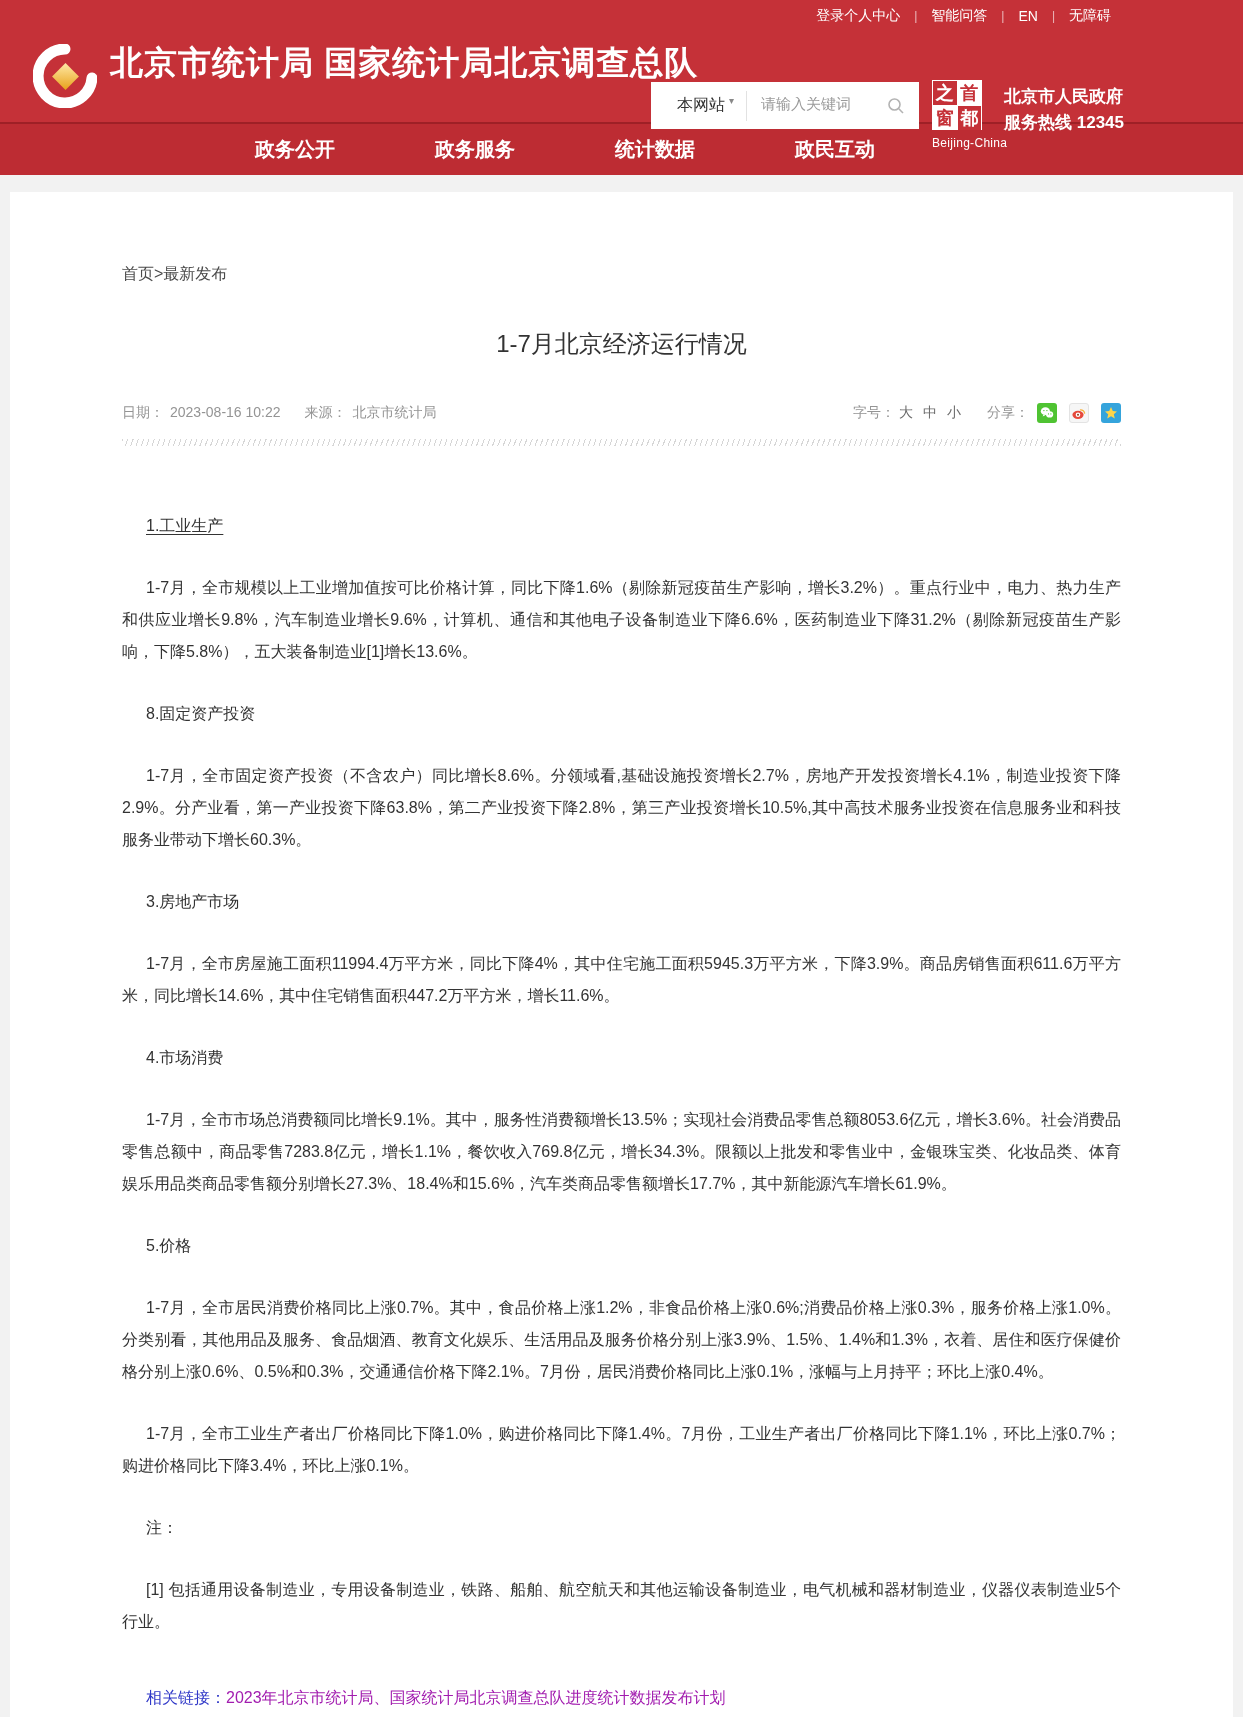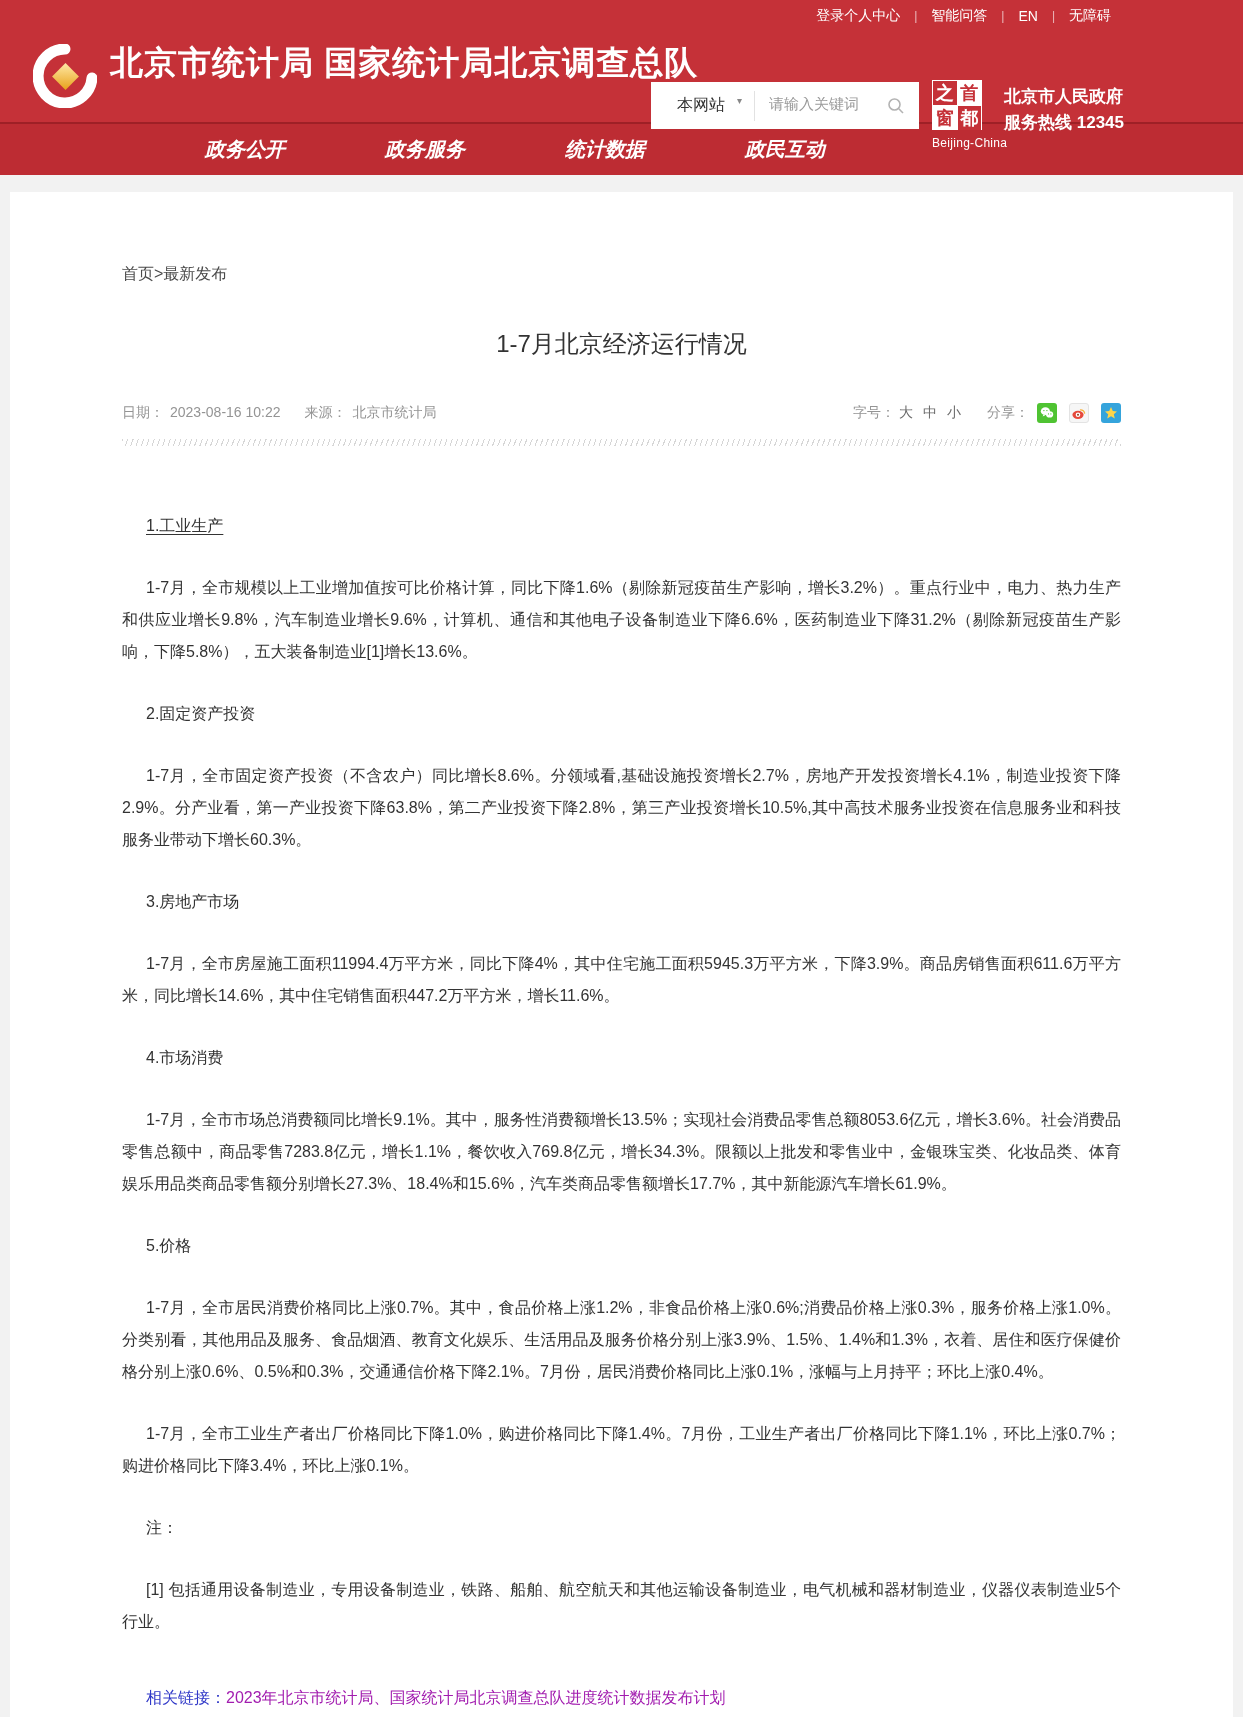--- a/index.html
+++ b/index.html
@@ -19,21 +19,21 @@
   
   .header { position:relative; height:90px; background:#c53138; }
   .logo { position:absolute; left:33px; top:12px; width:64px; height:64px; }
   .brand { position:absolute; left:110px; top:9px; color:#fff; }
   .brand-title { font-size:33px; font-weight:bold; letter-spacing:1px; line-height:44px; white-space:nowrap; }
   .brand-sub { font-size:12px; line-height:16px; margin-top:2px; white-space:nowrap; opacity:.95; }
   .search-box {
     position:absolute; left:651px; top:50px; width:268px; height:47px;
     background:#fff; display:flex; align-items:center;
   }
-  .search-scope { margin-left:26px; font-size:16px; color:#333; cursor:pointer; display:flex; align-items:flex-start; gap:12px; }
+  .search-scope { margin-left:26px; font-size:16px; color:#333; cursor:pointer; display:flex; align-items:flex-start; gap:4px; }
   .scope-caret { font-size:10px; color:#888; }
   .search-divider { width:1px; height:30px; background:#e2e2e2; margin:0 14px 0 12px; }
   .search-input { flex:1; border:none; outline:none; font-size:15px; color:#333; min-width:0; background:transparent; font-family:Liberation Mono, monospace; }
   .search-input::placeholder { color:#9a9a9a; }
   .search-btn { border:none; background:none; margin-right:14px; cursor:pointer; line-height:0; }
   .seal-wrap { position:absolute; left:932px; top:48px; width:52px; }
   .seal-grid {
     width:50px; height:50px; display:grid;
     grid-template-columns:1fr 1fr; grid-template-rows:1fr 1fr;
     gap:1px; background:#fff; padding:1px;
@@ -45,22 +45,22 @@
   }
   .seal-cell.red { background:#c53138; color:#fff; }
   .seal-caption { font-size:12px; color:#fff; text-align:left; margin-top:6px; letter-spacing:.3px; white-space:nowrap; }
   .gov-block { position:absolute; left:1004px; top:52px; color:#fff; font-size:17px; font-weight:bold; line-height:26px; white-space:nowrap; }
   
   .nav {
     height:53px; background:#bd2c33; border-top:2px solid #9e2026;
     display:flex; align-items:center; padding-left:205px;
   }
   .nav-item {
-    width:180px; color:#fff; font-size:20px; font-weight:bold;
-    text-decoration:none; cursor:pointer; line-height:51px;font-style:italic;
+    width:180px; text-align:center; color:#fff; font-size:20px; font-weight:bold;
+    text-decoration:none; cursor:pointer; line-height:51px;
   }
   
   .main { padding:17px 10px 12px; background:#f2f2f2; }
   .card { background:#fff; min-height:1513px; padding:72px 112px 40px; }
   .breadcrumb { font-size:16px; color:#4a4a4a; }
   .breadcrumb a { color:#4a4a4a; text-decoration:none; cursor:pointer; }
   .article-title { text-align:center; font-size:24px; font-weight:400; color:#333; margin-top:42px; line-height:34px; }
   .meta-row { display:flex; justify-content:space-between; align-items:center; margin-top:42px; font-size:14px; color:#949494; }
   .meta-left span { margin-right:6px; }
   .meta-left .meta-gap { margin-right:24px; }
@@ -198,21 +198,21 @@
           </span>
         </span>
       </div>
     </div>
 
     <div class="hatch"></div>
 
     <div class="article-body">
         <div class="blk-heading u">1.工业生产</div>
         <p class="blk-para">1-7月，全市规模以上工业增加值按可比价格计算，同比下降1.6%（剔除新冠疫苗生产影响，增长3.2%）。重点行业中，电力、热力生产和供应业增长9.8%，汽车制造业增长9.6%，计算机、通信和其他电子设备制造业下降6.6%，医药制造业下降31.2%（剔除新冠疫苗生产影响，下降5.8%），五大装备制造业[1]增长13.6%。</p>
-        <div class="blk-heading">2.固定资产投资</div>
+        <div class="blk-heading">8.固定资产投资</div>
         <p class="blk-para">1-7月，全市固定资产投资（不含农户）同比增长8.6%。分领域看,基础设施投资增长2.7%，房地产开发投资增长4.1%，制造业投资下降2.9%。分产业看，第一产业投资下降63.8%，第二产业投资下降2.8%，第三产业投资增长10.5%,其中高技术服务业投资在信息服务业和科技服务业带动下增长60.3%。</p>
         <div class="blk-heading">3.房地产市场</div>
         <p class="blk-para">1-7月，全市房屋施工面积11994.4万平方米，同比下降4%，其中住宅施工面积5945.3万平方米，下降3.9%。商品房销售面积611.6万平方米，同比增长14.6%，其中住宅销售面积447.2万平方米，增长11.6%。</p>
         <div class="blk-heading">4.市场消费</div>
         <p class="blk-para">1-7月，全市市场总消费额同比增长9.1%。其中，服务性消费额增长13.5%；实现社会消费品零售总额8053.6亿元，增长3.6%。社会消费品零售总额中，商品零售7283.8亿元，增长1.1%，餐饮收入769.8亿元，增长34.3%。限额以上批发和零售业中，金银珠宝类、化妆品类、体育娱乐用品类商品零售额分别增长27.3%、18.4%和15.6%，汽车类商品零售额增长17.7%，其中新能源汽车增长61.9%。</p>
         <div class="blk-heading">5.价格</div>
         <p class="blk-para">1-7月，全市居民消费价格同比上涨0.7%。其中，食品价格上涨1.2%，非食品价格上涨0.6%;消费品价格上涨0.3%，服务价格上涨1.0%。分类别看，其他用品及服务、食品烟酒、教育文化娱乐、生活用品及服务价格分别上涨3.9%、1.5%、1.4%和1.3%，衣着、居住和医疗保健价格分别上涨0.6%、0.5%和0.3%，交通通信价格下降2.1%。7月份，居民消费价格同比上涨0.1%，涨幅与上月持平；环比上涨0.4%。</p>
         <p class="blk-para">1-7月，全市工业生产者出厂价格同比下降1.0%，购进价格同比下降1.4%。7月份，工业生产者出厂价格同比下降1.1%，环比上涨0.7%；购进价格同比下降3.4%，环比上涨0.1%。</p>
         <div class="blk-heading">注：</div>
         <p class="blk-para">[1] 包括通用设备制造业，专用设备制造业，铁路、船舶、航空航天和其他运输设备制造业，电气机械和器材制造业，仪器仪表制造业5个行业。</p>

